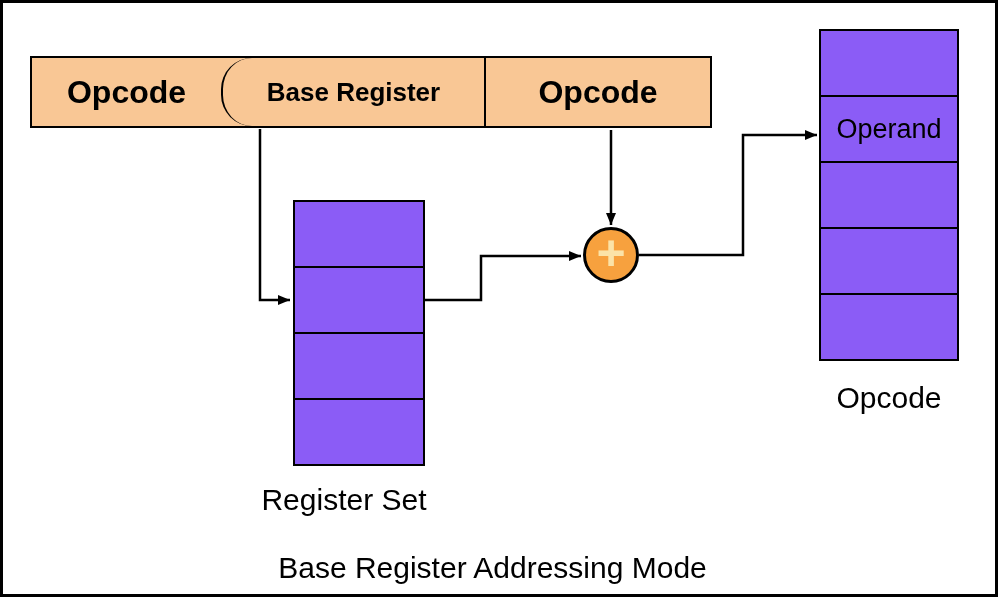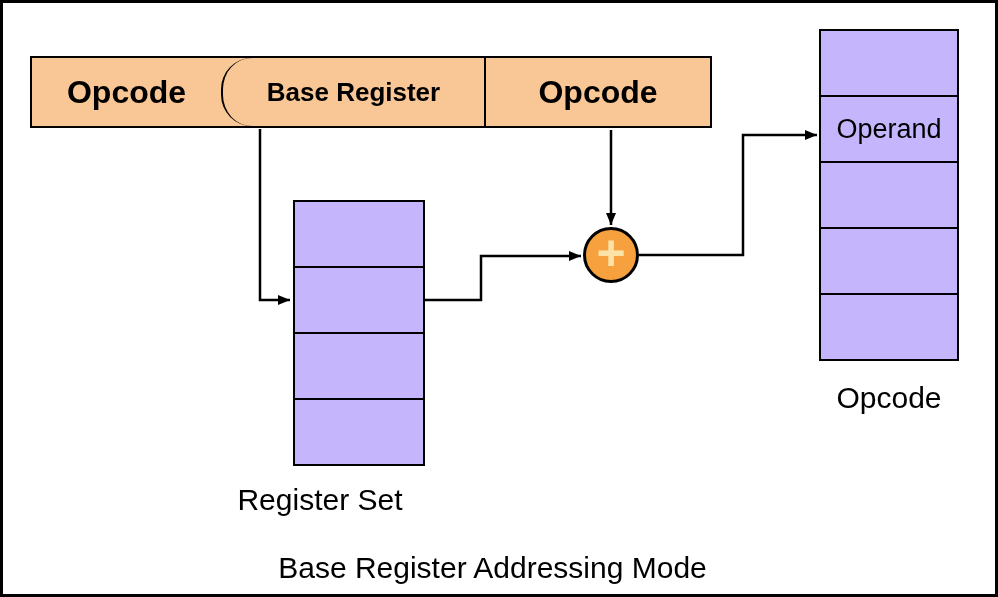--- a/index.html
+++ b/index.html
@@ -40,21 +40,21 @@
   .instruction-cell:first-child { border-left: none; }
   .cell-opcode  { width: 189px; font-size: 32px; }
   .cell-basereg { width: 263px; font-size: 26px; border-radius: 31px; }
   .cell-address { flex: 1; font-size: 32px; }
 
   
   .stack {
     position: absolute;
     box-sizing: border-box;
     border: 2px solid #000;
-    background: #c4b5fd;
+    background: #8b5cf6;
     display: flex;
     flex-direction: column;
   }
   .stack .cell {
     flex: 1;
     border-top: 2px solid #000;
     display: flex;
     align-items: center;
     justify-content: center;
     font-size: 27px;
@@ -84,21 +84,21 @@
     line-height: 1;
     margin-top: -5px;
   }
 
   
   .label {
     position: absolute;
     color: #000;
     text-align: center;
   }
-  .register-set-label { left: 220px; top: 483px; width: 200px; font-size: 30px; }
+  .register-set-label { left: 244px; top: 483px; width: 200px; font-size: 30px; }
   .memory-label       { left: 819px; top: 381px; width: 140px; font-size: 30px; }
   .diagram-title      { left: 200px; top: 551px; width: 585px; font-size: 30px; }
 
   .wires {
     position: absolute;
     inset: 0;
     pointer-events: none;
   }
 </style>
 </head>

